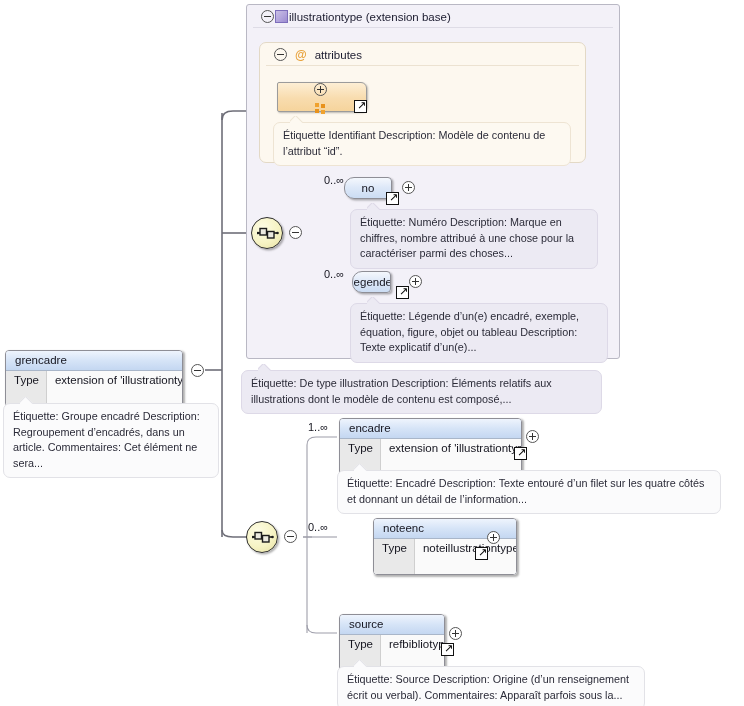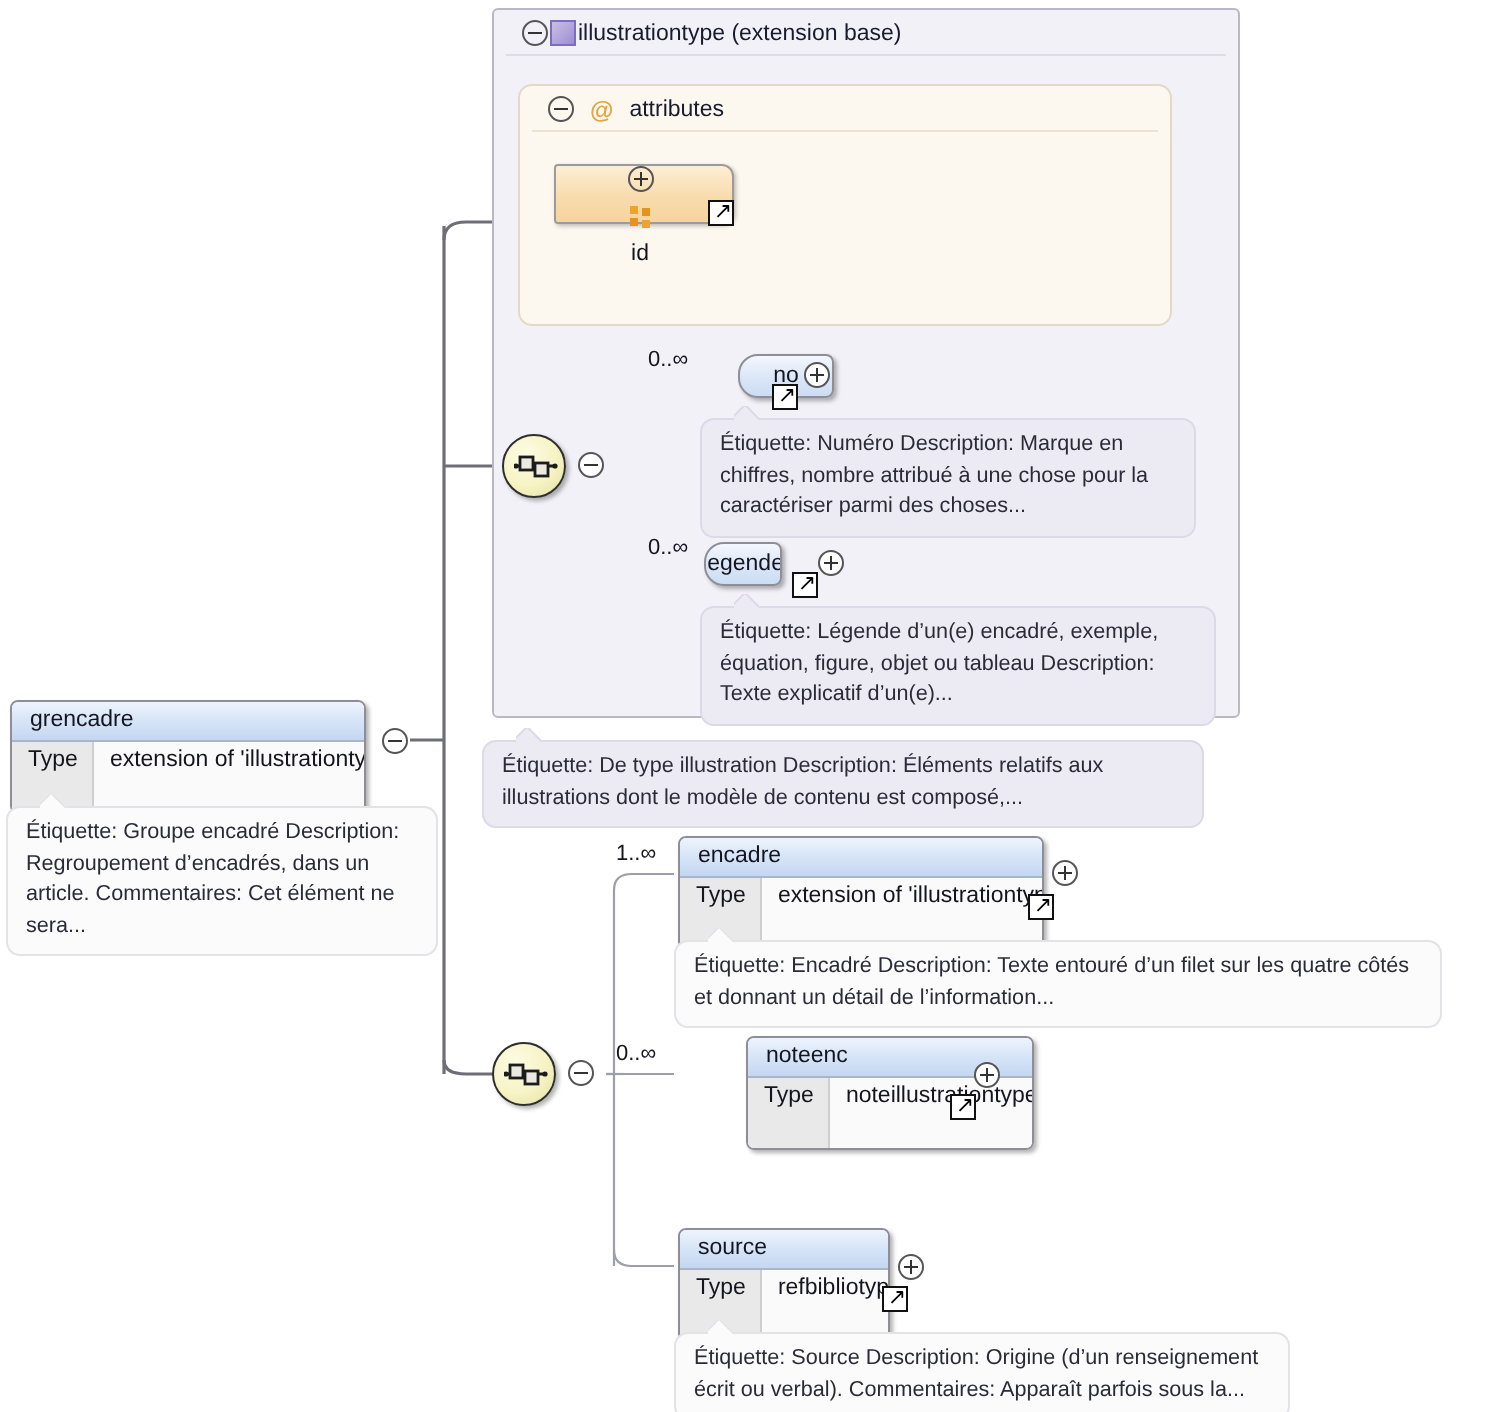--- a/index.html
+++ b/index.html
@@ -248,34 +248,38 @@
     <span class="four-sq">
         <i></i>
         <i></i>
         <i></i>
         <i></i>
       </span>
     <span class="name">id</span>
   </div>
   <div class="arrow-badge" style="left:354px; top:100px;"></div>
 
+  <div class="doc on-cream" style="left:273px; top:122px; width:298px;">
+    <span class="tip"></span>
+    <span>Étiquette Identifiant Description: Modèle de contenu de l’attribut “id”.</span>
+  </div>
 
   <div class="seq" style="left:251px; top:217px;">
     <svg width="22" height="14" viewBox="0 0 22 14">
       <line x1="0" y1="7" x2="21" y2="7" stroke="#1c1c1c" stroke-width="1.6"></line>
       <rect x="3" y="2.5" width="6.5" height="6.5" fill="#eceae0" stroke="#1c1c1c" stroke-width="1.4"></rect>
       <rect x="10.5" y="5.5" width="6.5" height="6.5" fill="#eceae0" stroke="#1c1c1c" stroke-width="1.4"></rect>
       <circle cx="1" cy="7" r="1.3" fill="#1c1c1c"></circle>
       <circle cx="20.5" cy="7" r="1.3" fill="#1c1c1c"></circle>
     </svg>
   </div>
   <div class="wire-pm" style="left:289px; top:226px;"></div>
 
   <div class="occ" style="left:324px; top:174px;">0..∞</div>
-  <div class="el-node simple" style="left:369px; top:177px; width:48px;">
+  <div class="el-node simple" style="left:344px; top:177px; width:48px;">
     <span class="name">no</span>
   </div>
   <div class="wire-pm plus" style="left:402px; top:181px;"></div>
   <div class="arrow-badge" style="left:386px; top:192px;"></div>
 
   <div class="doc on-lav" style="left:350px; top:209px; width:248px;">
     <span class="tip"></span>
     <span>Étiquette: Numéro Description: Marque en chiffres, nombre attribué à une chose pour la caractériser parmi des choses...</span>
   </div>
 

